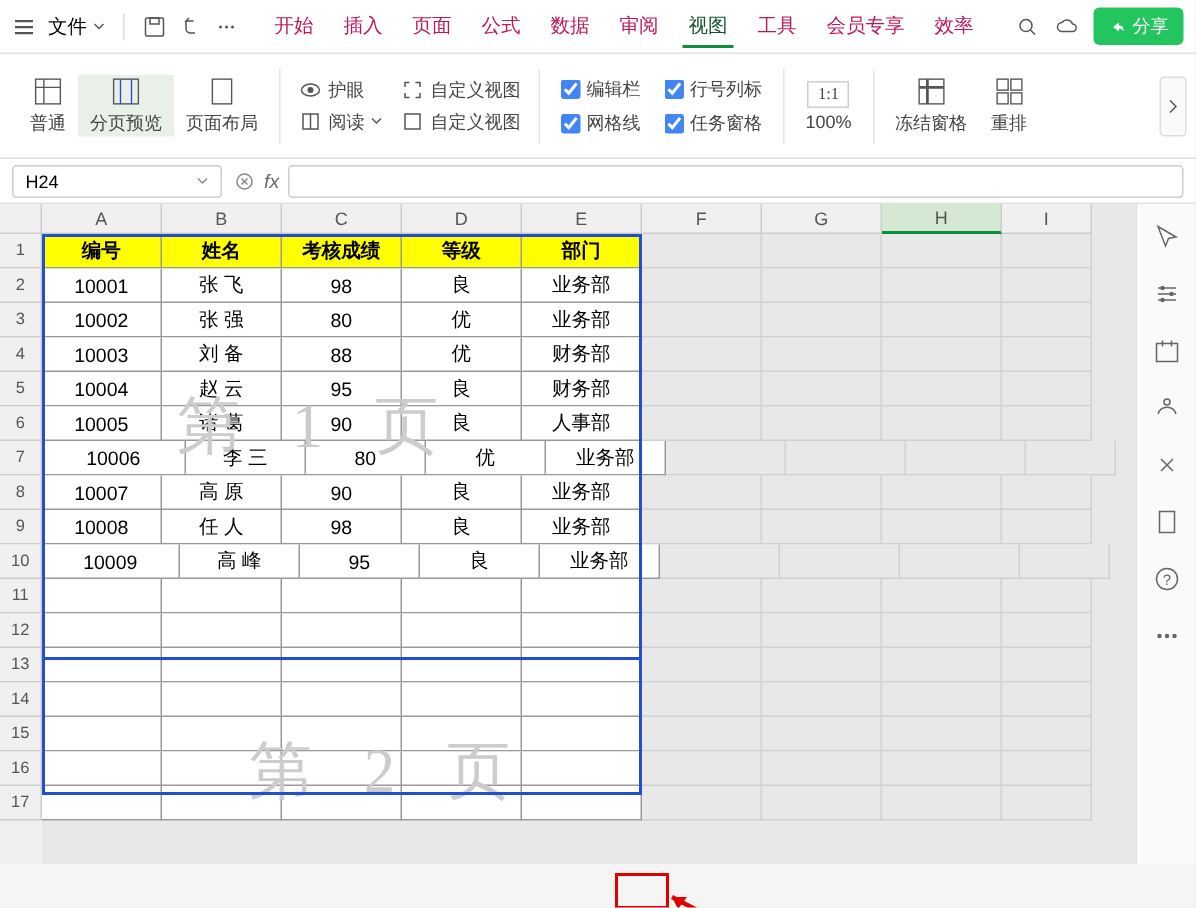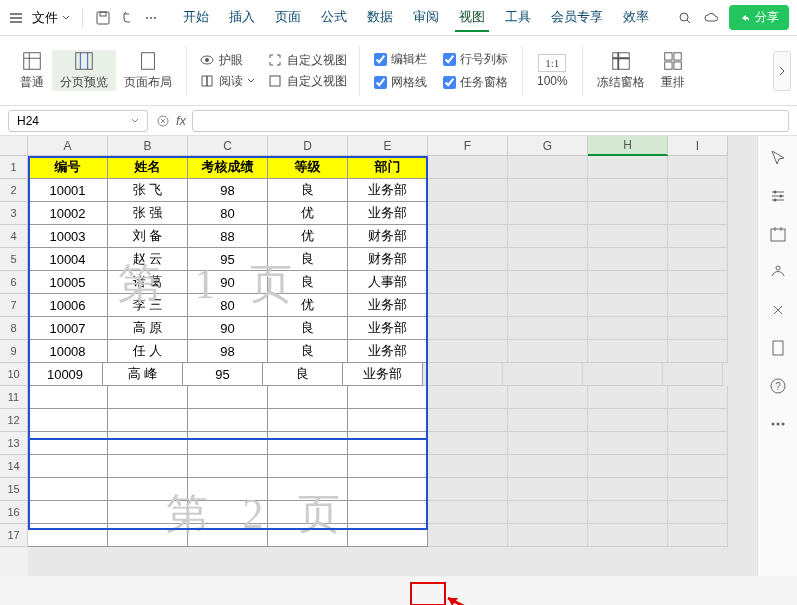--- a/index.html
+++ b/index.html
@@ -4,21 +4,21 @@
 <style>
 * { margin: 0; padding: 0; box-sizing: border-box; font-family: "Microsoft YaHei", Arial, sans-serif; }
 body { background: #f5f5f5; width: 797px; height: 605px; overflow: hidden; position: relative; }
 
 .menubar { height: 36px; background: #fff; display: flex; align-items: center; padding: 0 8px; border-bottom: 1px solid #e0e0e0; font-size: 13px; }
 .menubar-left { display: flex; align-items: center; gap: 8px; }
 .menu-icon { width: 16px; height: 16px; display: flex; align-items: center; justify-content: center; color: #555; }
 .menu-file { display: flex; align-items: center; gap: 4px; cursor: pointer; }
 .menu-sep { width: 1px; height: 18px; background: #ddd; margin: 0 4px; }
 .menu-tabs { display: flex; gap: 12px; margin-left: 12px; }
-.menu-tab { padding: 4px 4px; cursor: pointer; color: #0c4a6e; }
+.menu-tab { padding: 4px 4px; cursor: pointer; color: #be185d; }
 .menu-tab.active { color: #14532d; border-bottom: 2px solid #0a8f3c; font-weight: 500; }
 .menubar-right { margin-left: auto; display: flex; align-items: center; gap: 10px; }
 .share-btn { background: #22c55e; color: #fff; padding: 4px 10px; border-radius: 4px; font-size: 12px; display: flex; align-items: center; gap: 4px; }
 
 .ribbon { height: 70px; background: #fff; display: flex; align-items: center; padding: 0 12px; border-bottom: 1px solid #e0e0e0; font-size: 12px; position: relative; }
 .ribbon-group { display: flex; flex-direction: column; align-items: center; justify-content: center; padding: 0 8px; gap: 2px; cursor: pointer; color: #444; }
 .ribbon-group svg { width: 22px; height: 22px; }
 .ribbon-sep { width: 1px; height: 50px; background: #e5e5e5; margin: 0 6px; }
 .ribbon-checks { display: flex; flex-direction: column; gap: 6px; padding: 0 8px; }
 .ribbon-check { display: flex; align-items: center; gap: 4px; font-size: 12px; color: #444; }
@@ -349,21 +349,21 @@
               <div class="cell" style="width: 80px; border-right: 1px solid rgb(153, 153, 153); border-bottom: 1px solid rgb(153, 153, 153);">诸 葛</div>
               <div class="cell" style="width: 80px; border-right: 1px solid rgb(153, 153, 153); border-bottom: 1px solid rgb(153, 153, 153);">90</div>
               <div class="cell" style="width: 80px; border-right: 1px solid rgb(153, 153, 153); border-bottom: 1px solid rgb(153, 153, 153);">良</div>
               <div class="cell" style="width: 80px; border-right: 1px solid rgb(153, 153, 153); border-bottom: 1px solid rgb(153, 153, 153);">人事部</div>
               <div class="cell outside" style="width: 80px; border-right: 1px solid rgb(208, 208, 208); border-bottom: 1px solid rgb(208, 208, 208);"></div>
               <div class="cell outside" style="width: 80px; border-right: 1px solid rgb(208, 208, 208); border-bottom: 1px solid rgb(208, 208, 208);"></div>
               <div class="cell outside" style="width: 80px; border-right: 1px solid rgb(208, 208, 208); border-bottom: 1px solid rgb(208, 208, 208);"></div>
               <div class="cell outside" style="width: 60px; border-right: 1px solid rgb(208, 208, 208); border-bottom: 1px solid rgb(208, 208, 208);"></div>
             </div>
             <div class="grid-row">
-              <div class="cell" style="width: 80px; border-right: 1px solid rgb(153, 153, 153); border-bottom: 1px solid rgb(153, 153, 153);">10006</div>
+              <div class="cell" style="width: 96px; border-right: 1px solid rgb(153, 153, 153); border-bottom: 1px solid rgb(153, 153, 153);">10006</div>
               <div class="cell" style="width: 80px; border-right: 1px solid rgb(153, 153, 153); border-bottom: 1px solid rgb(153, 153, 153);">李 三</div>
               <div class="cell" style="width: 80px; border-right: 1px solid rgb(153, 153, 153); border-bottom: 1px solid rgb(153, 153, 153);">80</div>
               <div class="cell" style="width: 80px; border-right: 1px solid rgb(153, 153, 153); border-bottom: 1px solid rgb(153, 153, 153);">优</div>
               <div class="cell" style="width: 80px; border-right: 1px solid rgb(153, 153, 153); border-bottom: 1px solid rgb(153, 153, 153);">业务部</div>
               <div class="cell outside" style="width: 80px; border-right: 1px solid rgb(208, 208, 208); border-bottom: 1px solid rgb(208, 208, 208);"></div>
               <div class="cell outside" style="width: 80px; border-right: 1px solid rgb(208, 208, 208); border-bottom: 1px solid rgb(208, 208, 208);"></div>
               <div class="cell outside" style="width: 80px; border-right: 1px solid rgb(208, 208, 208); border-bottom: 1px solid rgb(208, 208, 208);"></div>
               <div class="cell outside" style="width: 60px; border-right: 1px solid rgb(208, 208, 208); border-bottom: 1px solid rgb(208, 208, 208);"></div>
             </div>
             <div class="grid-row">
@@ -382,21 +382,21 @@
               <div class="cell" style="width: 80px; border-right: 1px solid rgb(153, 153, 153); border-bottom: 1px solid rgb(153, 153, 153);">任 人</div>
               <div class="cell" style="width: 80px; border-right: 1px solid rgb(153, 153, 153); border-bottom: 1px solid rgb(153, 153, 153);">98</div>
               <div class="cell" style="width: 80px; border-right: 1px solid rgb(153, 153, 153); border-bottom: 1px solid rgb(153, 153, 153);">良</div>
               <div class="cell" style="width: 80px; border-right: 1px solid rgb(153, 153, 153); border-bottom: 1px solid rgb(153, 153, 153);">业务部</div>
               <div class="cell outside" style="width: 80px; border-right: 1px solid rgb(208, 208, 208); border-bottom: 1px solid rgb(208, 208, 208);"></div>
               <div class="cell outside" style="width: 80px; border-right: 1px solid rgb(208, 208, 208); border-bottom: 1px solid rgb(208, 208, 208);"></div>
               <div class="cell outside" style="width: 80px; border-right: 1px solid rgb(208, 208, 208); border-bottom: 1px solid rgb(208, 208, 208);"></div>
               <div class="cell outside" style="width: 60px; border-right: 1px solid rgb(208, 208, 208); border-bottom: 1px solid rgb(208, 208, 208);"></div>
             </div>
             <div class="grid-row">
-              <div class="cell" style="width: 75px; border-right: 1px solid rgb(153, 153, 153); border-bottom: 1px solid rgb(153, 153, 153);">10009</div>
+              <div class="cell" style="width: 92px; border-right: 1px solid rgb(153, 153, 153); border-bottom: 1px solid rgb(153, 153, 153);">10009</div>
               <div class="cell" style="width: 80px; border-right: 1px solid rgb(153, 153, 153); border-bottom: 1px solid rgb(153, 153, 153);">高 峰</div>
               <div class="cell" style="width: 80px; border-right: 1px solid rgb(153, 153, 153); border-bottom: 1px solid rgb(153, 153, 153);">95</div>
               <div class="cell" style="width: 80px; border-right: 1px solid rgb(153, 153, 153); border-bottom: 1px solid rgb(153, 153, 153);">良</div>
               <div class="cell" style="width: 80px; border-right: 1px solid rgb(153, 153, 153); border-bottom: 1px solid rgb(153, 153, 153);">业务部</div>
               <div class="cell outside" style="width: 80px; border-right: 1px solid rgb(208, 208, 208); border-bottom: 1px solid rgb(208, 208, 208);"></div>
               <div class="cell outside" style="width: 80px; border-right: 1px solid rgb(208, 208, 208); border-bottom: 1px solid rgb(208, 208, 208);"></div>
               <div class="cell outside" style="width: 80px; border-right: 1px solid rgb(208, 208, 208); border-bottom: 1px solid rgb(208, 208, 208);"></div>
               <div class="cell outside" style="width: 60px; border-right: 1px solid rgb(208, 208, 208); border-bottom: 1px solid rgb(208, 208, 208);"></div>
             </div>
             <div class="grid-row">

